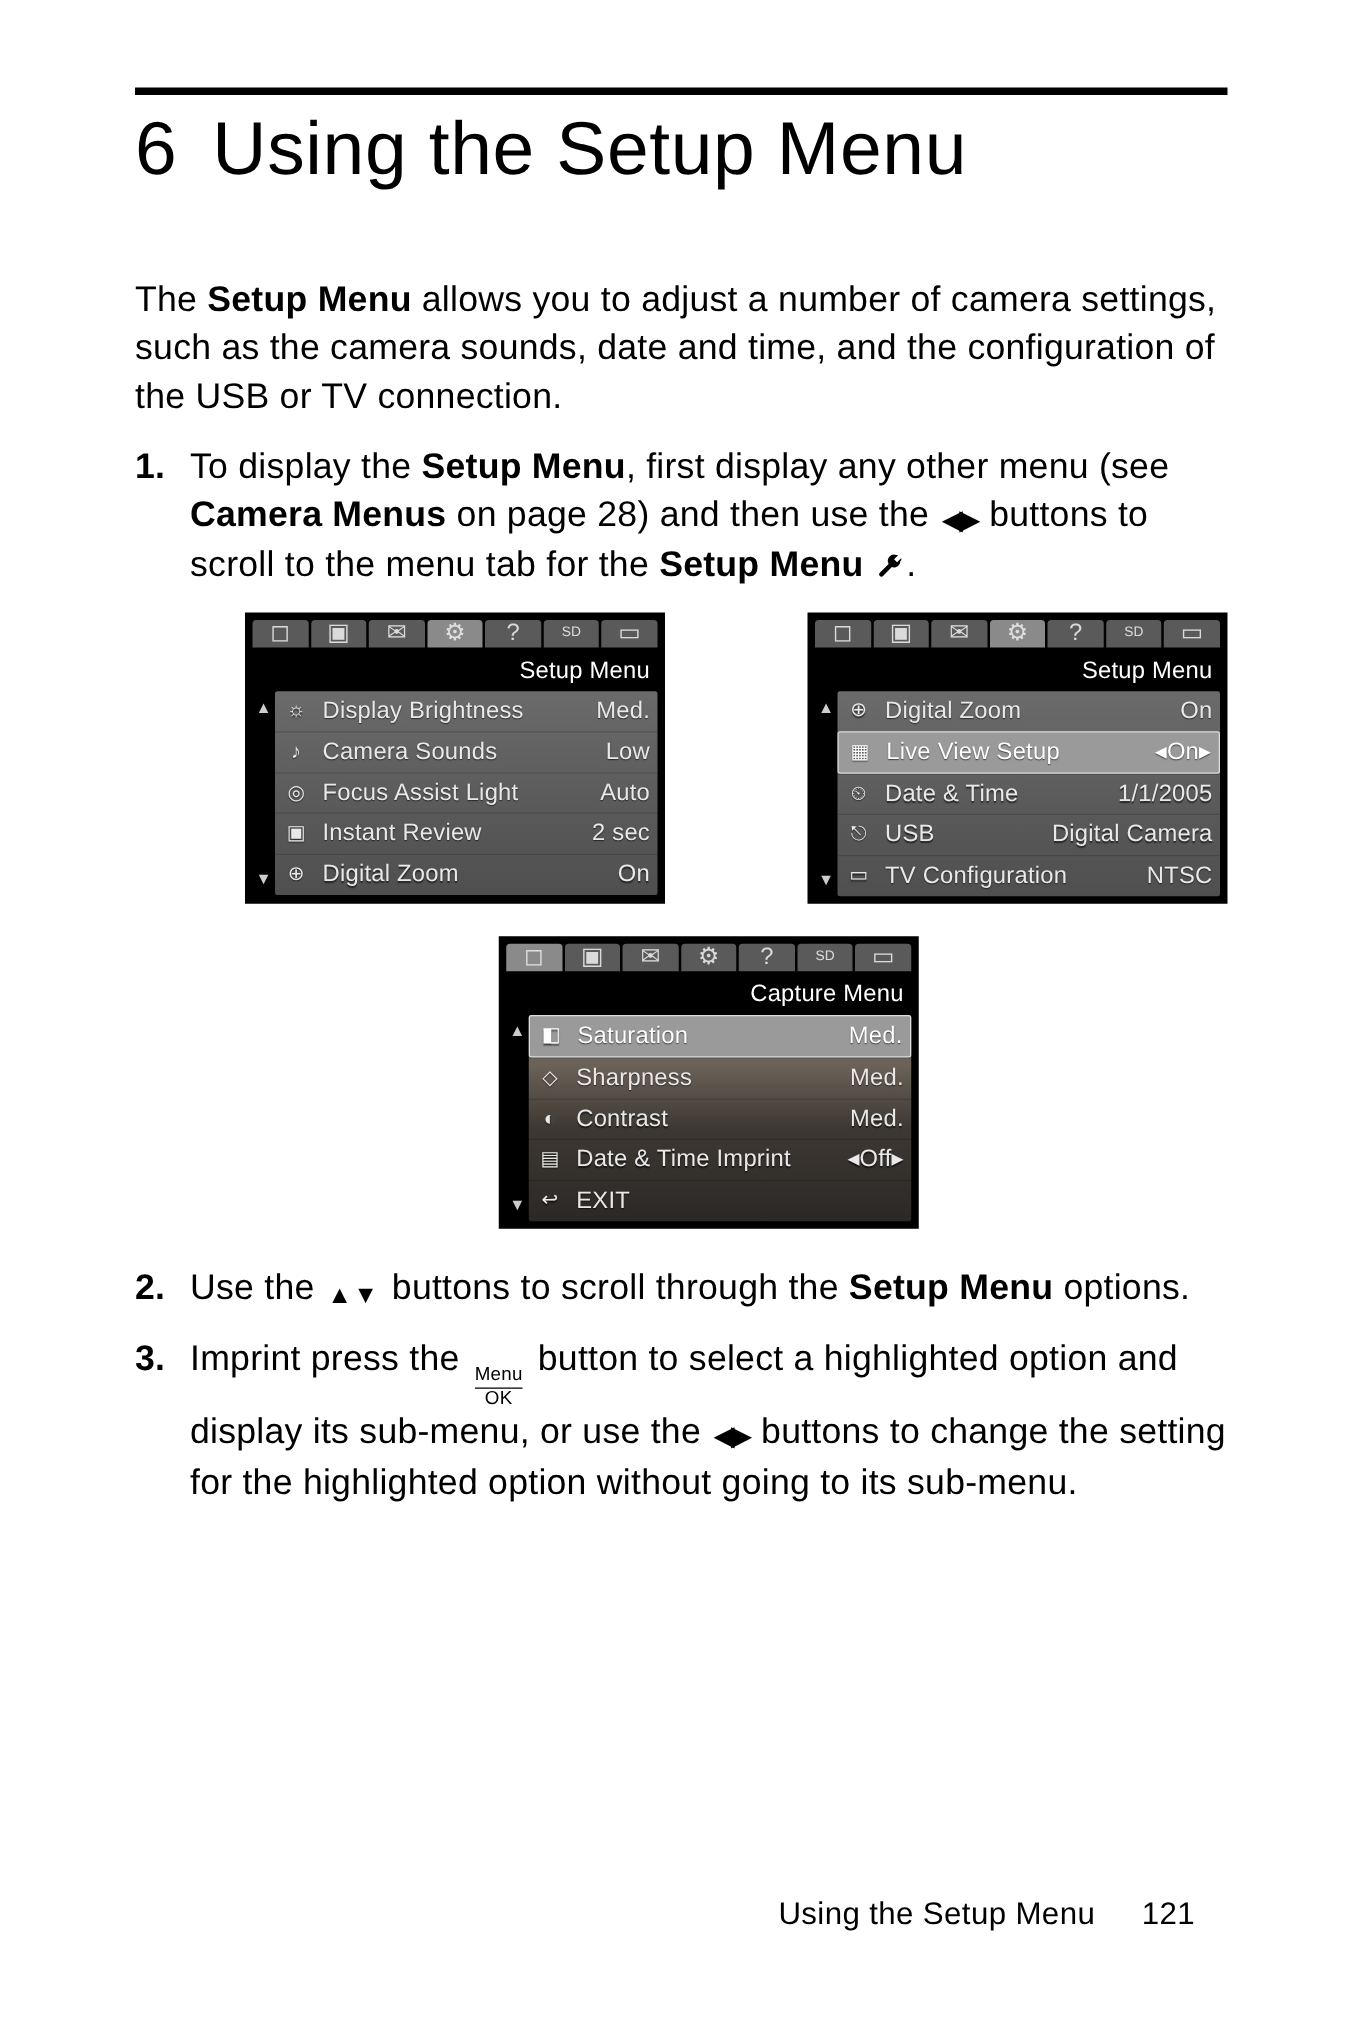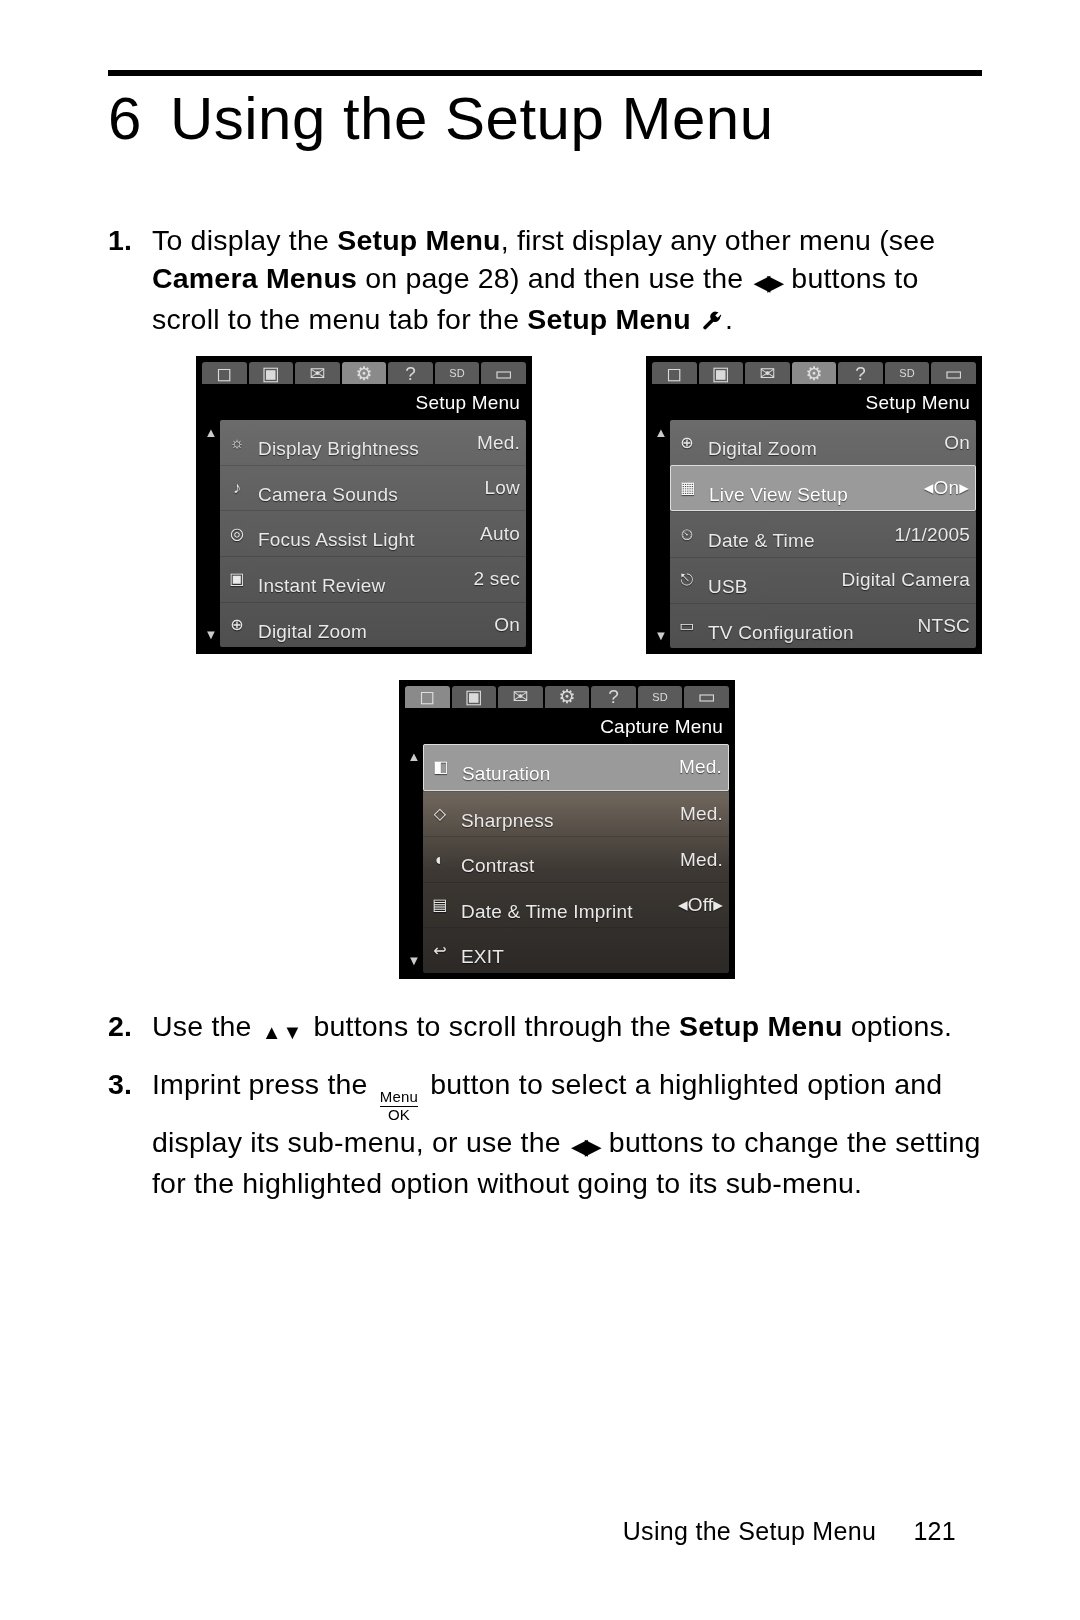--- a/index.html
+++ b/index.html
@@ -162,21 +162,21 @@
     color: #fff;
     border: 1px solid #ddd;
     border-radius: 2px;
   }
   .srow .ico {
     width: 26px;
     text-align: center;
     flex: none;
     font-size: 16px;
   }
-  .srow .lbl { flex: 1; margin-top: 13px; }
+  .srow .lbl { flex: 1; }
   .srow .val { flex: none; text-align: center; }
   .scroll-col {
     display: flex;
     flex-direction: column;
     justify-content: space-between;
     padding: 4px 2px;
   }
   .shot-wrap { display: flex; }
   .shot-wrap .scroll-col { width: 18px; }
   .shot-wrap .shot-body { flex: 1; }
@@ -194,20 +194,23 @@
 </head>
 <body>
 
 <div class="page">
   <hr class="chapter-rule">
   <div class="chapter-header">
     <span class="chapter-num">6</span>
     <span class="chapter-title">Using the Setup Menu</span>
   </div>
 
+  <p class="body-text">
+    <span>The </span><b>Setup Menu</b><span> allows you to adjust a number of camera settings, such as the camera sounds, date and time, and the configuration of the USB or TV connection.</span>
+  </p>
 
   <ol class="steps">
     <li>
       <span>To display the </span><b>Setup Menu</b><span>, first display any other menu (see </span><b>Camera Menus</b><span> on page 28) and then use the </span><span class="arrows-lr inline-icon"></span>
       <span> buttons to scroll to the menu tab for the </span><b>Setup Menu</b><span> </span><span class="wrench-icon"><svg width="22" height="22" viewBox="0 0 24 24">
             <path d="M21 6.5a5.5 5.5 0 0 1-7.4 5.15L5.9 19.4a2 2 0 1 1-2.83-2.83l7.75-7.7A5.5 5.5 0 0 1 17.5 1a5.6 5.6 0 0 1 1.64.25l-3.6 3.6 2.6 2.6 3.6-3.6c.17.53.26 1.1.26 1.65z" fill="#000"></path>
           </svg></span><span>.</span>
 
       <div class="shots-row">
 

